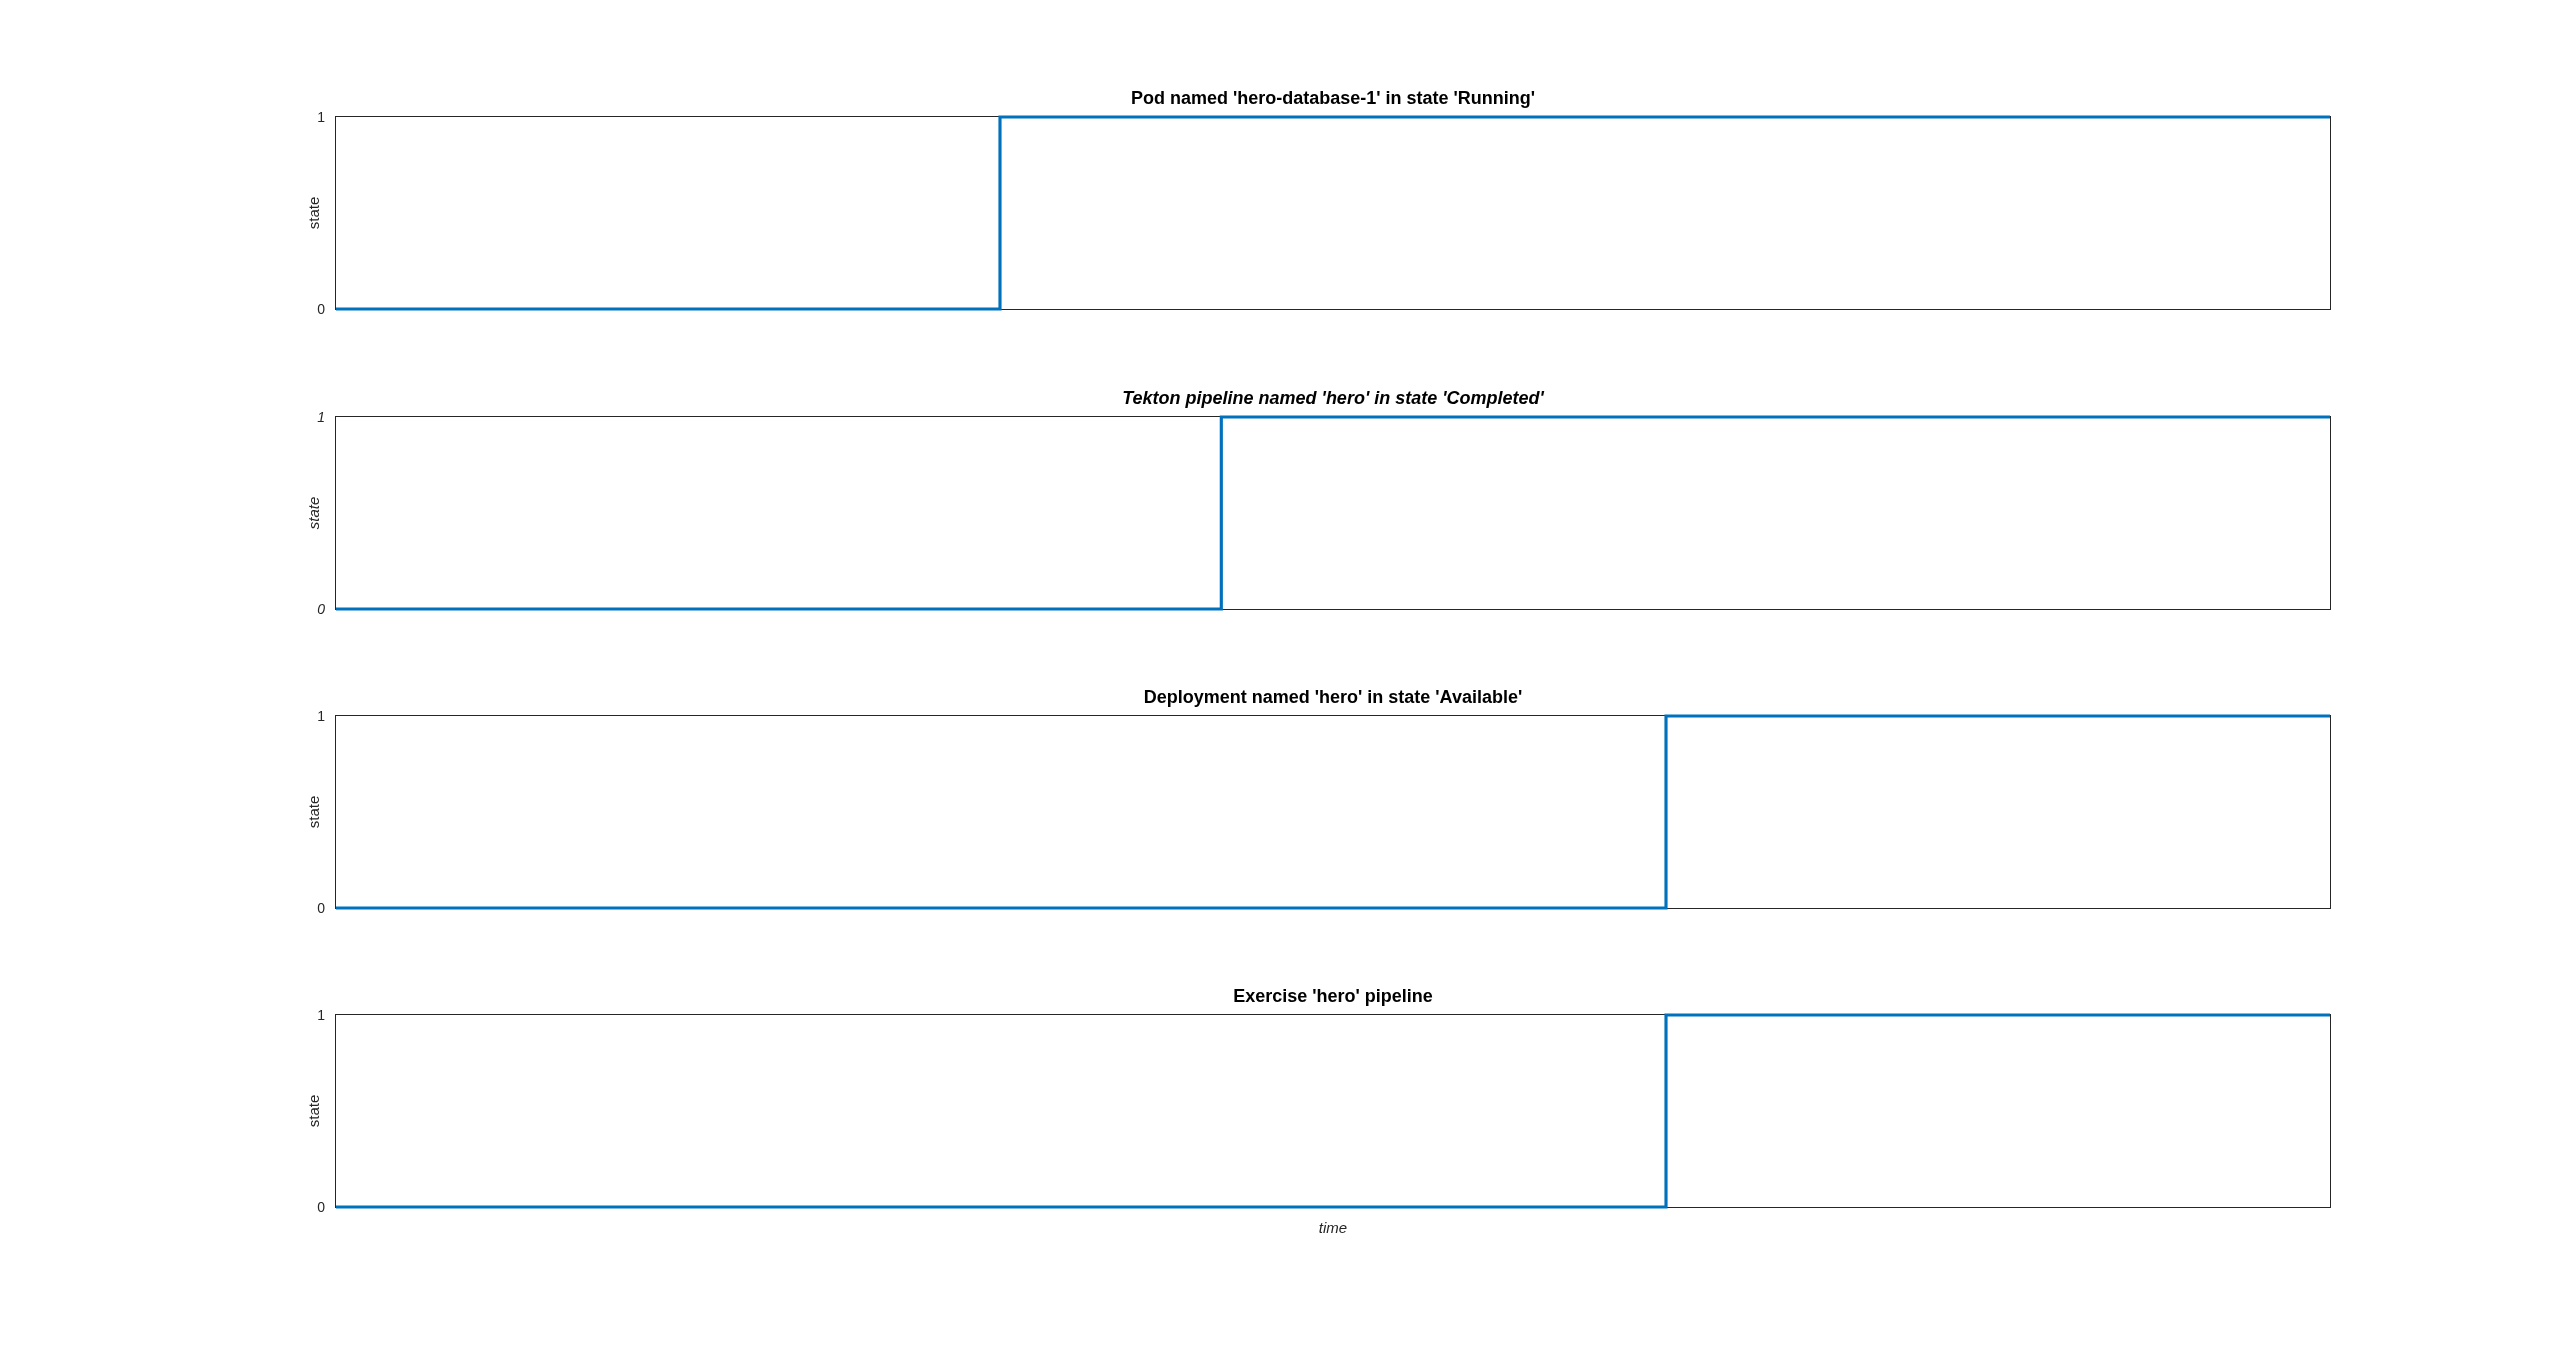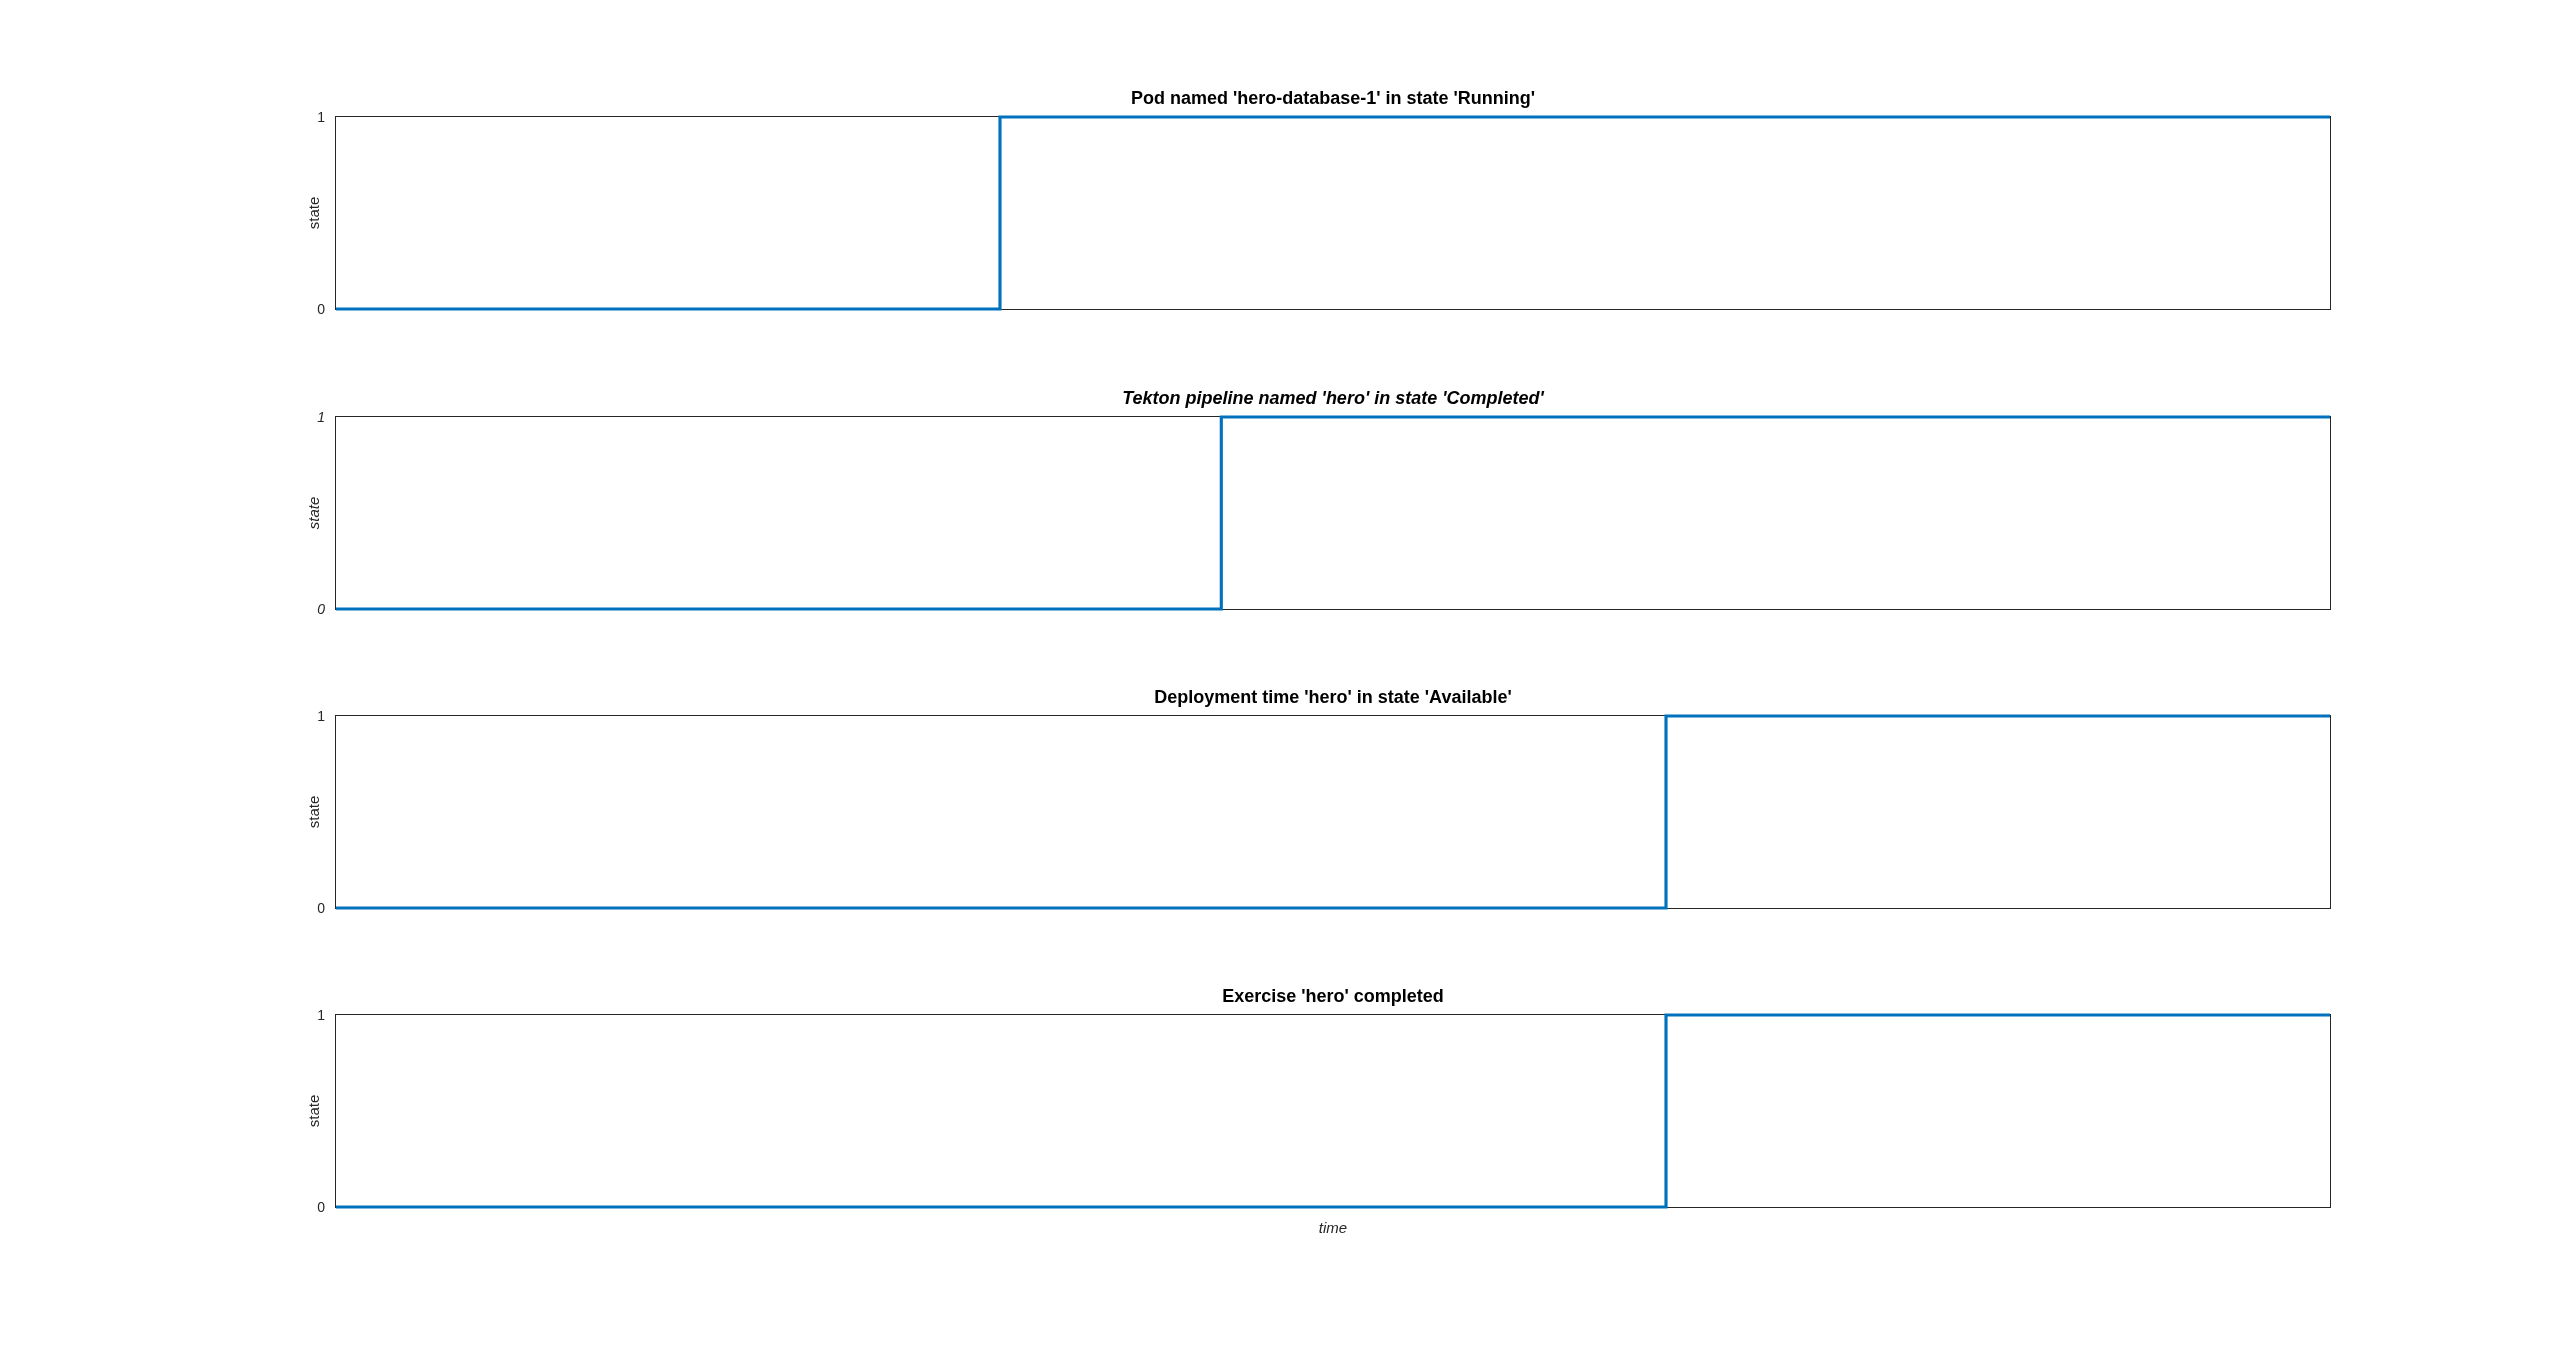--- a/index.html
+++ b/index.html
@@ -109,33 +109,33 @@
     <span class="ytick bottom">0</span>
     <div class="ylabel">state</div>
     <div class="plot-area">
       <svg viewBox="0 0 3167 302" preserveAspectRatio="none">
         <path class="step-path" d="M 0 302 L 1406.1 302 L 1406.1 0 L 3167 0" style="stroke: rgb(0, 114, 189);"></path>
       </svg>
     </div>
   </div>
 
   <div class="subplot" style="top:715px;">
-    <div class="chart-title">Deployment time 'hero' in state 'Available'</div>
+    <div class="chart-title">Deployment named 'hero' in state 'Available'</div>
     <span class="ytick top">1</span>
     <span class="ytick bottom">0</span>
     <div class="ylabel">state</div>
     <div class="plot-area">
       <svg viewBox="0 0 3167 302" preserveAspectRatio="none">
         <path class="step-path" d="M 0 302 L 2112.4 302 L 2112.4 0 L 3167 0" style="stroke: rgb(0, 114, 189);"></path>
       </svg>
     </div>
   </div>
 
   <div class="subplot" style="top:1014px;">
-    <div class="chart-title">Exercise 'hero' completed</div>
+    <div class="chart-title">Exercise 'hero' pipeline</div>
     <span class="ytick top">1</span>
     <span class="ytick bottom">0</span>
     <div class="ylabel">state</div>
     <div class="plot-area">
       <svg viewBox="0 0 3167 302" preserveAspectRatio="none">
         <path class="step-path" d="M 0 302 L 2112.4 302 L 2112.4 0 L 3167 0" style="stroke: rgb(0, 114, 189);"></path>
       </svg>
     </div>
   </div>
 

